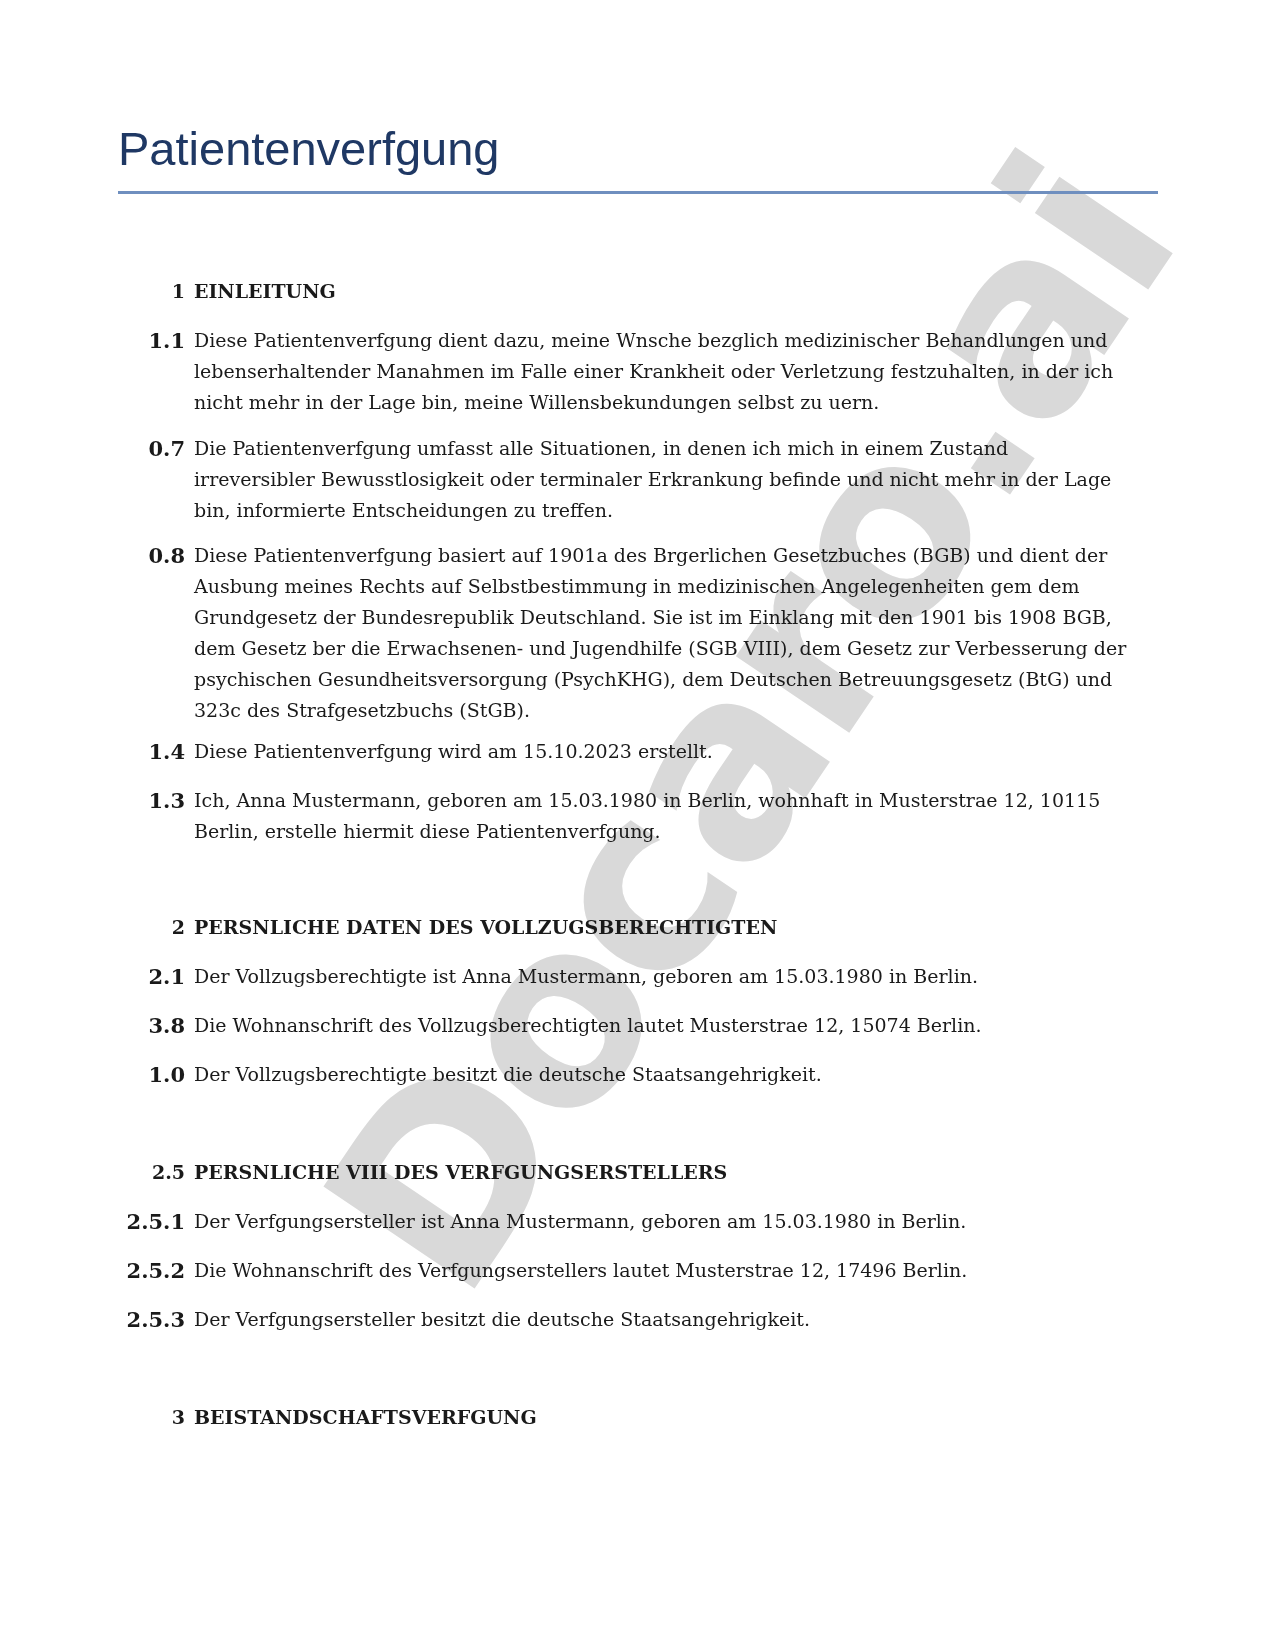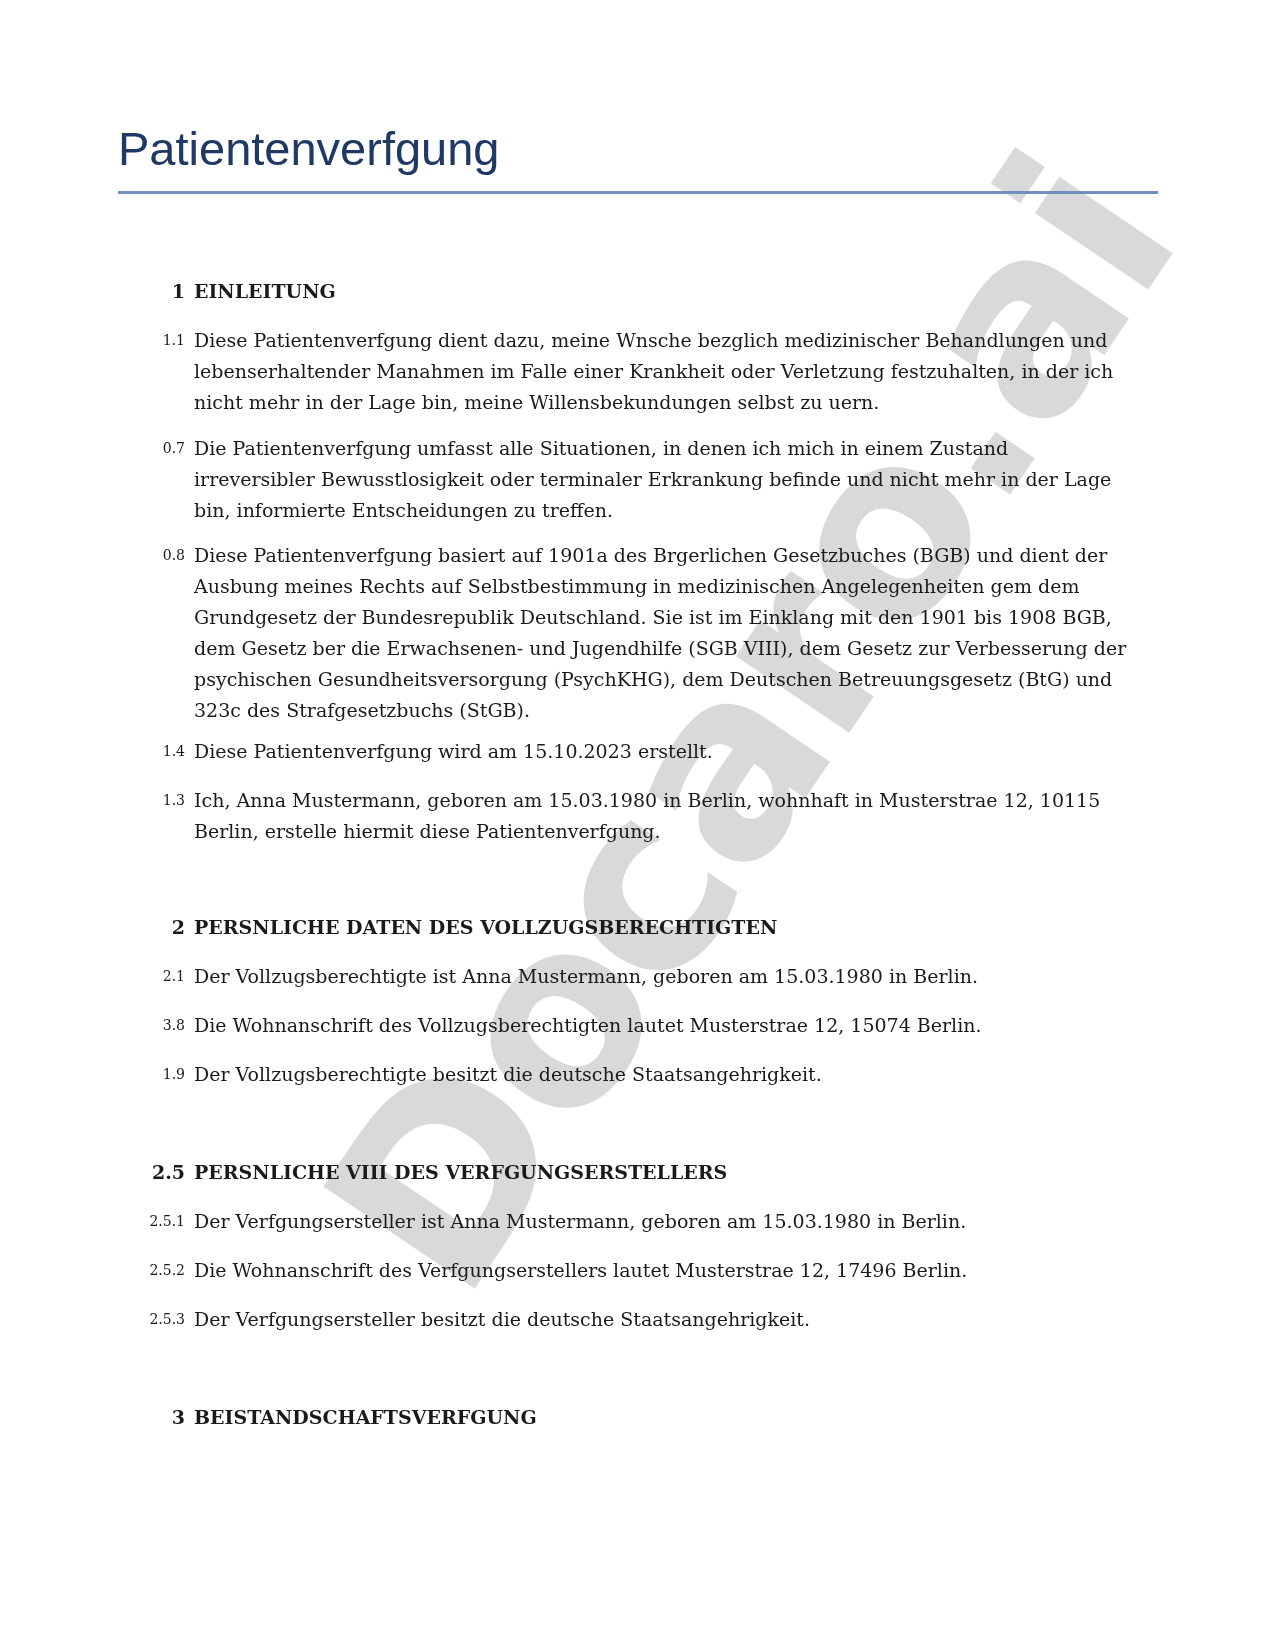--- a/index.html
+++ b/index.html
@@ -13,21 +13,21 @@
   .title-rule { position: absolute; left: 118px; width: 1040px; top: 191px; height: 3px; background: #6f8fbf; }
   .watermark {
     position: absolute; left: 170px; top: 720px;
     font-family: "DejaVu Sans", sans-serif; font-weight: bold;
     font-size: 250px; color: #d9d9d9; transform: rotate(-56deg);
     transform-origin: center center; white-space: nowrap; width: 1000px;
     text-align: center; line-height: 250px; z-index: 0; letter-spacing: -6px;
   }
   .content { position: absolute; left: 0; top: 0; width: 1275px; z-index: 1; font-family: "DejaVu Serif", serif; color: #1a1a1a; }
   .row { position: absolute; left: 0; width: 1275px; }
-  .num { position: absolute; text-align: right; width: 70px; left: 115px; font-size: 14px; line-height: 31px; }
+  .num { position: absolute; text-align: right; width: 70px; left: 115px; font-size: 21px; line-height: 31px; font-weight: bold; }
   .txt { position: absolute; left: 194px; width: 935px; font-size: 19px; line-height: 31px; }
   .h .num, .h .txt { font-weight: bold; font-size: 19px; }
 </style>
 </head>
 <body>
 
 <div class="page">
   <div class="watermark">Docaro.ai</div>
 
   <div class="title">Patientenverfgung</div>
@@ -65,21 +65,21 @@
     </div>
     <div class="row" style="top:961px">
       <span class="num">2.1</span>
       <span class="txt">Der Vollzugsberechtigte ist Anna Mustermann, geboren am 15.03.1980 in Berlin.</span>
     </div>
     <div class="row" style="top:1010px">
       <span class="num">3.8</span>
       <span class="txt">Die Wohnanschrift des Vollzugsberechtigten lautet Musterstrae 12, 15074 Berlin.</span>
     </div>
     <div class="row" style="top:1059px">
-      <span class="num">1.9</span>
+      <span class="num">1.0</span>
       <span class="txt">Der Vollzugsberechtigte besitzt die deutsche Staatsangehrigkeit.</span>
     </div>
 
     <div class="row h" style="top:1157px">
       <span class="num">2.5</span>
       <span class="txt">PERSNLICHE VIII DES VERFGUNGSERSTELLERS</span>
     </div>
     <div class="row" style="top:1206px">
       <span class="num">2.5.1</span>
       <span class="txt">Der Verfgungsersteller ist Anna Mustermann, geboren am 15.03.1980 in Berlin.</span>

